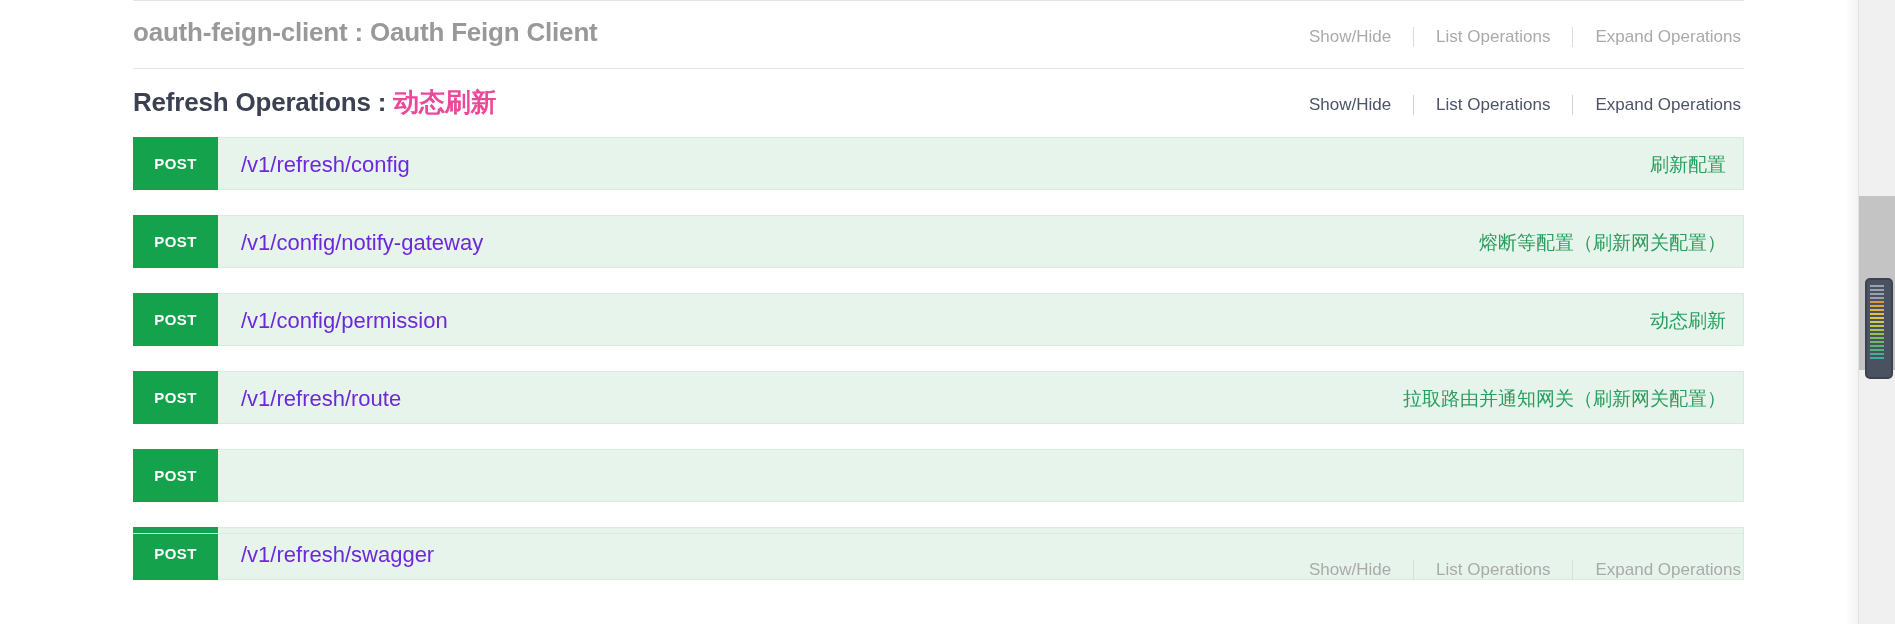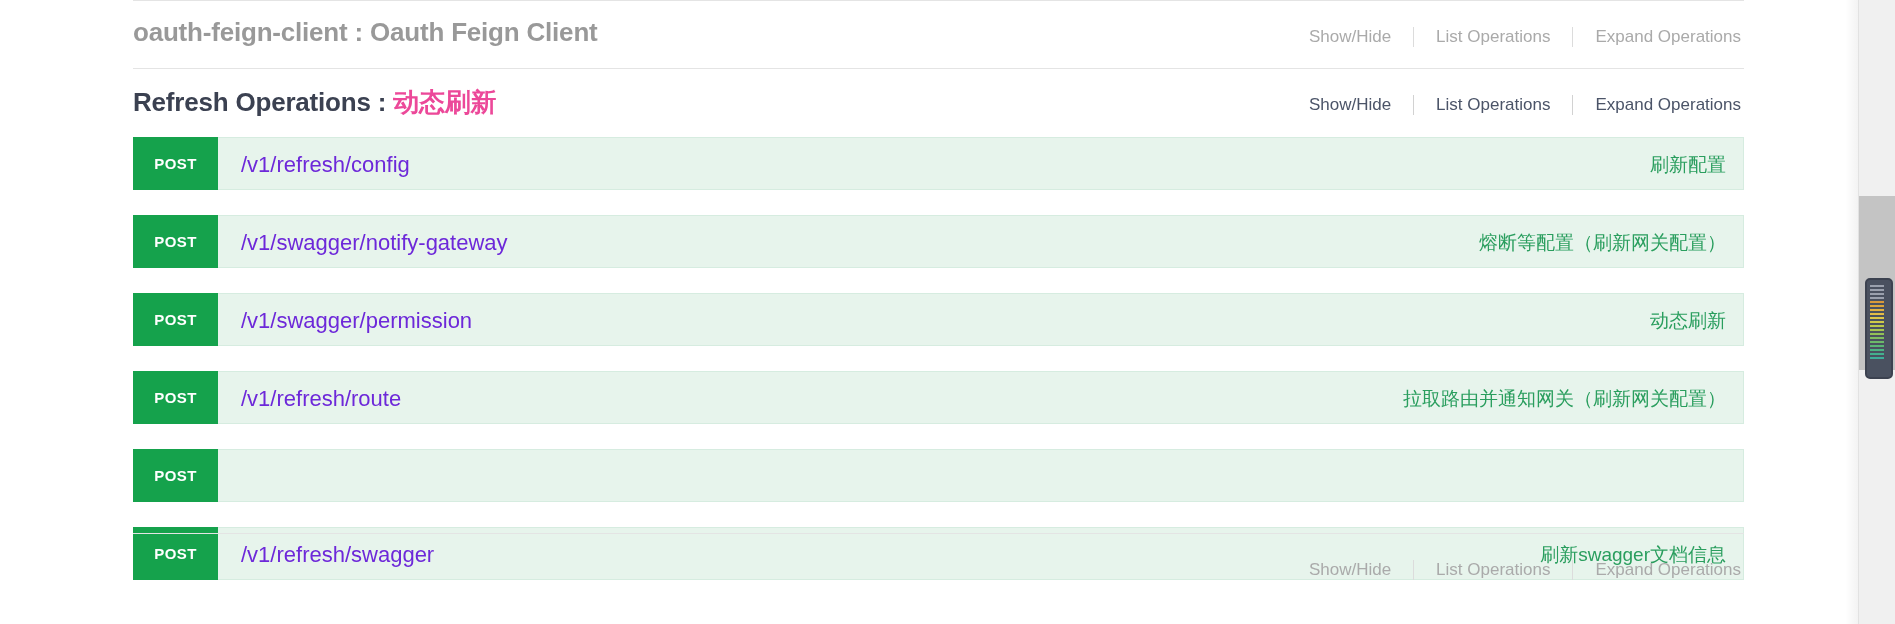--- a/index.html
+++ b/index.html
@@ -191,40 +191,39 @@
         </div>
 
         <div class="op-list">
           <div class="op">
             <div class="op-method">POST</div>
             <div class="op-path">/v1/refresh/config</div>
             <div class="op-summary">刷新配置</div>
           </div>
           <div class="op">
             <div class="op-method">POST</div>
-            <div class="op-path">/v1/swagger/notify-gateway</div>
+            <div class="op-path">/v1/config/notify-gateway</div>
             <div class="op-summary">熔断等配置（刷新网关配置）</div>
           </div>
           <div class="op">
             <div class="op-method">POST</div>
-            <div class="op-path">/v1/swagger/permission</div>
+            <div class="op-path">/v1/config/permission</div>
             <div class="op-summary">动态刷新</div>
           </div>
           <div class="op">
             <div class="op-method">POST</div>
             <div class="op-path">/v1/refresh/route</div>
             <div class="op-summary">拉取路由并通知网关（刷新网关配置）</div>
           </div>
           <div class="op">
             <div class="op-method">POST</div>
           </div>
           <div class="op">
             <div class="op-method">POST</div>
             <div class="op-path">/v1/refresh/swagger</div>
-            <div class="op-summary">刷新swagger文档信息</div>
           </div>
         </div>
       </div>
 
       <div class="resource muted" style="top:533px;">
         <div class="resource-head">
           <div class="resource-links">
             <a href="#">Show/Hide</a>
             <span class="divider"></span>
             <a href="#">List Operations</a>

